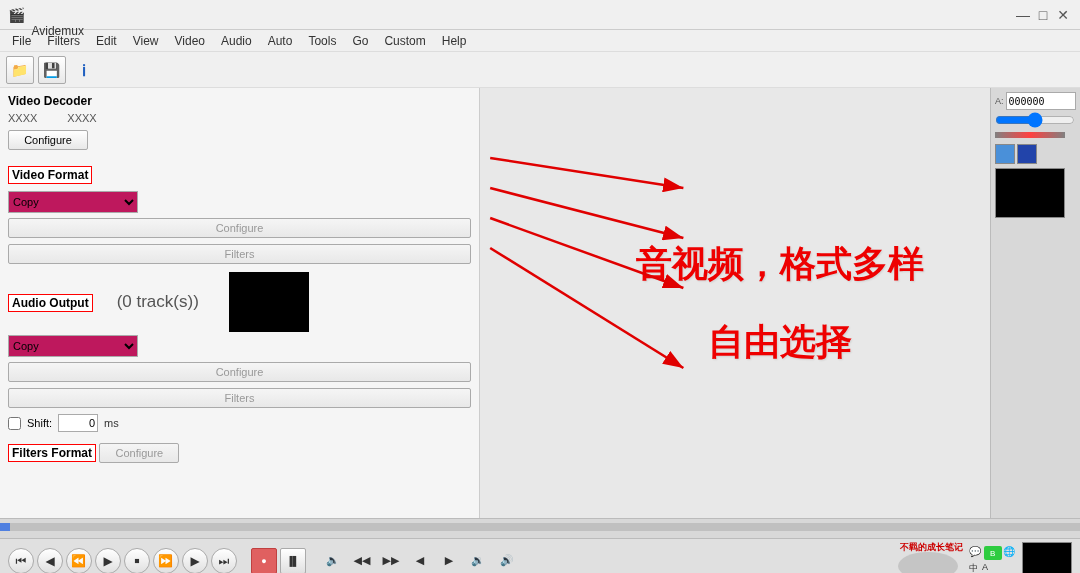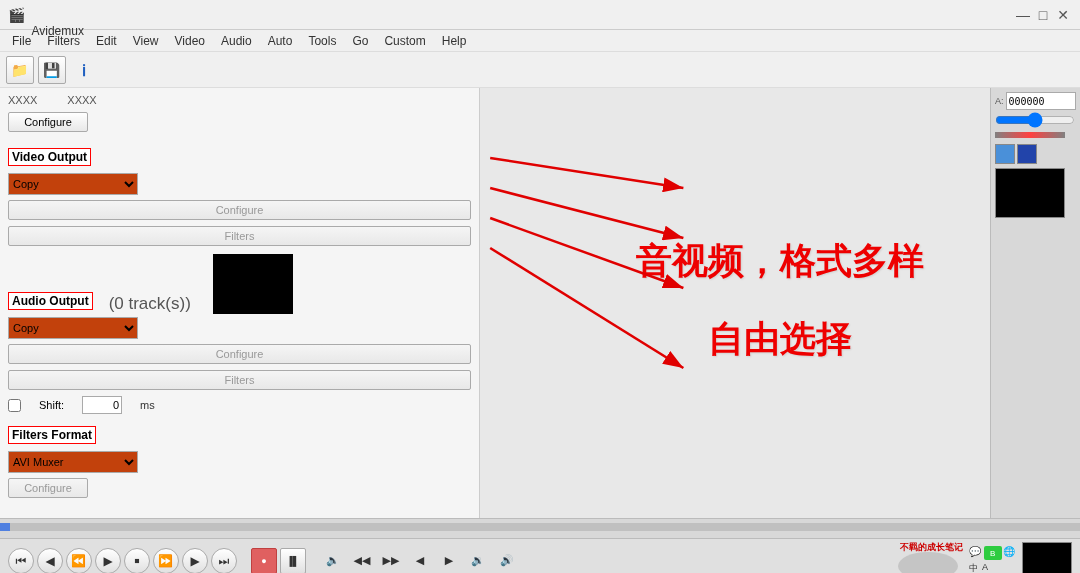--- a/index.html
+++ b/index.html
@@ -29,38 +29,38 @@
     .section-title { font-size: 12px; font-weight: bold; color: #000; margin: 6px 0 4px 0; display: inline-block; border: 1px solid red; padding: 1px 3px; background: white; }
     
     .btn-configure { background: linear-gradient(to bottom, #fff, #e8e8e8); border: 1px solid #aaa; padding: 3px 12px; font-size: 11px; cursor: pointer; border-radius: 2px; min-width: 80px; margin: 2px 0; }
     .btn-configure:disabled { color: #999; background: linear-gradient(to bottom, #f5f5f5, #e8e8e8); cursor: default; }
     
     .decoder-section { margin-bottom: 8px; }
     .decoder-labels { display: flex; gap: 30px; margin-bottom: 4px; }
     .decoder-label { font-size: 11px; color: #555; }
     
     .select-row { display: flex; align-items: center; gap: 4px; margin: 3px 0; }
-    select.codec-select { width: 130px; height: 22px; font-size: 11px; border: 1px solid #aaa; background: #c2410c; }
+    select.codec-select { width: 130px; height: 22px; font-size: 11px; border: 1px solid #aaa; background: #be185d; }
     
     .filter-configure-row { display: flex; flex-direction: column; gap: 2px; margin: 2px 0; }
     .audio-track-label { font-size: 17px; color: #555; display: inline; margin-left: 4px; }
     
     .black-box { width: 80px; height: 60px; background: #000; display: inline-block; margin-left: 10px; vertical-align: top; }
     
-    .shift-row { display: flex; align-items: center; gap: 18px; margin: 4px 0; font-size: 11px; }
+    .shift-row { display: flex; align-items: center; gap: 6px; margin: 4px 0; font-size: 11px; }
     .shift-row input[type=checkbox] { margin: 0; }
     .shift-input { width: 40px; height: 18px; border: 1px solid #aaa; font-size: 11px; text-align: right; padding-right: 2px; }
     .shift-unit { font-size: 11px; color: #333; }
     
     .output-format-section { margin-top: 6px; }
     
     
     .right-panel { flex: 1; background: #e8e8e8; position: relative; display: flex; align-items: center; justify-content: center; }
     
-    .annotation-text { font-size: 36px; font-weight: bold; color: #e00; text-align: center; line-height: 1.6; font-family: Liberation Mono, monospace; text-shadow: 1px 1px 2px rgba(0,0,0,0.1); }
+    .annotation-text { font-size: 36px; font-weight: bold; color: #e00; text-align: center; line-height: 1.6; font-family: Liberation Sans, sans-serif; text-shadow: 1px 1px 2px rgba(0,0,0,0.1); }
     
     
     .timeline-area { background: #d8d8d8; height: 20px; border-top: 1px solid #bbb; position: relative; }
     .timeline-bar { width: 100%; height: 8px; background: #c0c0c0; margin-top: 4px; position: relative; }
     .timeline-progress { width: 10px; height: 8px; background: #5080e0; position: absolute; left: 0; }
     
     
     .player-area { background: #e0e0e0; height: 44px; display: flex; align-items: center; padding: 0 8px; border-top: 1px solid #bbb; gap: 3px; }
     .player-btn { width: 26px; height: 26px; border: 1px solid #aaa; background: linear-gradient(to bottom, #fff, #e0e0e0); border-radius: 50%; cursor: pointer; display: flex; align-items: center; justify-content: center; font-size: 12px; color: #333; }
     .player-btn.square { border-radius: 2px; }
@@ -110,45 +110,46 @@
   <button class="toolbar-btn" title="Open">📁</button>
   <button class="toolbar-btn" title="Save">💾</button>
   <button class="toolbar-btn" title="Info" style="color:#2060c0; font-size:16px; font-weight:bold; border:none; background:none;">ℹ</button>
 </div>
 
 <div class="main-area">
 
   <div class="left-panel">
 
     <div class="decoder-section">
+      <div style="font-size:12px; font-weight:bold; margin-bottom:4px;">Video Decoder</div>
       <div class="decoder-labels">
         <span class="decoder-label">XXXX</span>
         <span class="decoder-label">XXXX</span>
       </div>
       <button class="btn-configure">Configure</button>
     </div>
 
     <div style="margin-bottom: 6px;">
-      <span class="section-title">Video Output</span>
+      <span class="section-title">Video Format</span>
       <div class="select-row">
         <select class="codec-select">
           <option>Copy</option>
           <option>x264</option>
           <option>x265</option>
           <option>MPEG-4</option>
         </select>
       </div>
       <div class="filter-configure-row">
         <button class="btn-configure" disabled="">Configure</button>
         <button class="btn-configure" disabled="">Filters</button>
       </div>
     </div>
 
     <div style="margin-bottom: 6px;">
-      <div style="display:flex; align-items:flex-end; gap:12px;">
+      <div style="display:flex; align-items:center; gap:20px;">
         <span class="section-title">Audio Output</span>
         <span class="audio-track-label">(0 track(s))</span>
         <div class="black-box"></div>
       </div>
       <div class="select-row">
         <select class="codec-select">
           <option>Copy</option>
           <option>MP3</option>
           <option>AAC</option>
           <option>AC3</option>
@@ -161,28 +162,20 @@
       <div class="shift-row">
         <input type="checkbox" style="">
         <span>Shift:</span>
         <input type="text" class="shift-input" value="0" style="">
         <span class="shift-unit">ms</span>
       </div>
     </div>
 
     <div class="output-format-section">
       <span class="section-title">Filters Format</span>
-      <div class="select-row">
-        <select class="codec-select">
-          <option>AVI Muxer</option>
-          <option>MP4 Muxer</option>
-          <option>MKV Muxer</option>
-          <option>MOV Muxer</option>
-        </select>
-      </div>
       <button class="btn-configure" disabled="">Configure</button>
     </div>
   </div>
 
   <div class="right-panel" style="position:relative; flex:1; background:#e8e8e8;">
 
     <svg class="main-arrows" style="position:absolute; left:0; top:0; width:100%; height:100%; overflow:visible; pointer-events:none;" viewBox="0 0 590 430" preserveAspectRatio="none">
       <defs>
         <marker id="arrowhead" markerWidth="8" markerHeight="6" refX="8" refY="3" orient="auto">
           <polygon points="0 0, 8 3, 0 6" fill="#e00000"></polygon>

